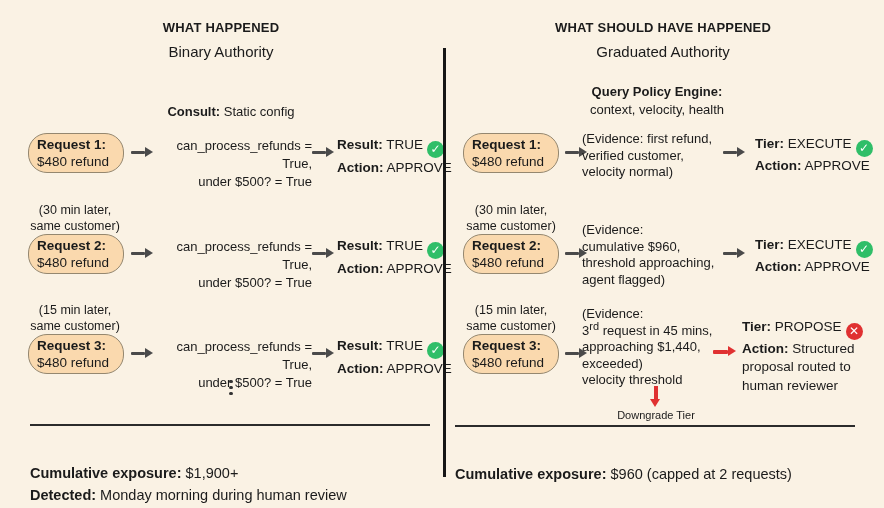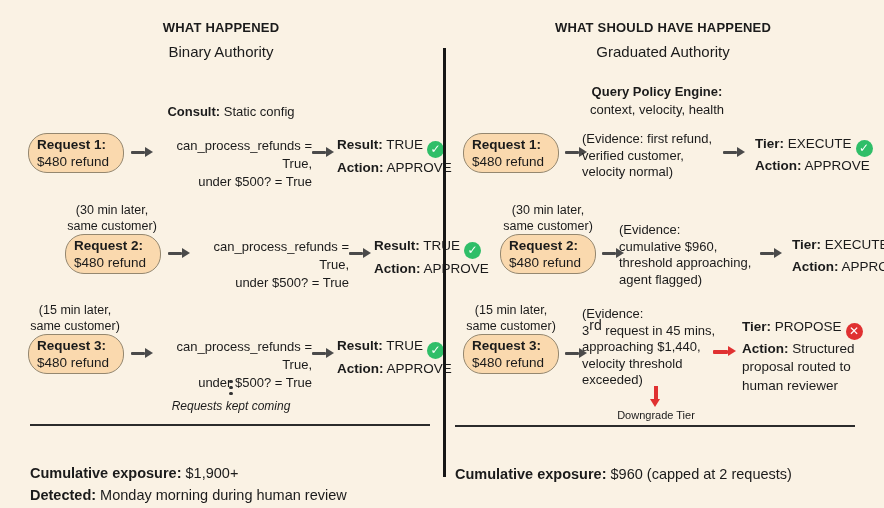--- a/index.html
+++ b/index.html
@@ -16,21 +16,21 @@
     text-align:center; font-size:13px; font-weight:bold; letter-spacing:.2px;}
   .subtitle{position:absolute; top:43px; left:0; width:442px; margin:0;
     text-align:center; font-size:15px; font-weight:normal;}
 
   .consult{position:absolute; left:150px; top:104px; width:162px;
     text-align:center; font-size:13px;}
   .engine{position:absolute; left:120px; top:83px; width:190px;
     text-align:center; font-size:13px; line-height:17.5px;}
 
   .row{position:absolute; left:0; width:442px; height:40px;}
-  .r1{top:133px;} .r2{top:234px;margin-left:37px;} .r3{top:334px;}
+  .r1{top:133px;} .r2{top:234px;} .r3{top:334px;}
 
   .note{position:absolute; top:-32px; width:130px; text-align:center;
     font-size:12.5px; line-height:16px;}
   .panel.left  .note{left:10px;}
   .panel.right .note{left:4px;}
 
   .reqbox{position:absolute; top:0; width:96px; height:40px; box-sizing:border-box;
     background:var(--box-fill,#FAD9AE);
     border:1.6px solid var(--box-border,#94876F);
     border-radius:19px; padding:2px 0 0 8px; font-size:13.5px; line-height:17px;}
@@ -56,21 +56,21 @@
     border-top:8px solid var(--alert-red,#E03131);
     border-left:5.5px solid transparent; border-right:5.5px solid transparent;}
   .downgrade{position:absolute; left:140px; top:75px; width:148px;
     text-align:center; font-size:11px;}
 
   .mid{position:absolute; left:150px; top:4px; width:162px; text-align:right;
     font-size:13px; line-height:18px;}
   .evid{position:absolute; left:140px; width:148px; text-align:left;
     font-size:13px; line-height:16.5px;}
   .r1 .evid{top:-2px;} .r2 .evid{top:-12px;} .r3 .evid{top:-28px;}
-  sup{font-size:14px; line-height:0;}
+  sup{font-size:11px; line-height:0;}
 
   .res{position:absolute; left:337px; top:2px; font-size:13.5px; line-height:19px;}
   .tier{position:absolute; left:313px; top:2px; font-size:13.5px; line-height:18.5px;}
   .r3 .tier{left:300px; top:-16px; width:130px;}
 
   .badge{display:inline-block; width:17px; height:17px; border-radius:50%;
     color:#fff; font-size:12px; font-weight:bold; text-align:center; line-height:16px;
     margin-left:4px; vertical-align:-3.5px; font-family:"DejaVu Sans",sans-serif;}
   .badge.green{background:var(--check-green,#2FBE68);}
   .badge.red{background:var(--alert-red,#E03131);}
@@ -180,21 +180,20 @@
           <span>APPROVE</span>
         </div>
       </div>
     </div>
 
     <div class="dots">
       <div class="dot"></div>
         <div class="dot"></div>
         <div class="dot"></div>
     </div>
-    <div class="kept">Requests kept coming</div>
 
     <div class="hrule"></div>
     <div class="summary">
       <div>
         <span class="b">Cumulative exposure:</span>
         <span>$1,900+</span>
       </div>
       <div>
         <span class="b">Detected:</span>
         <span>Monday morning during human review</span>
@@ -273,22 +272,22 @@
       </div>
       <div class="reqbox">
         <div class="b">Request 3:</div>
         <div>$480 refund</div>
       </div>
       <div class="arrow a1"></div>
       <div class="evid">
         <div>(Evidence:</div>
         <div><span>3</span><sup>rd</sup><span> request in 45 mins,</span></div>
         <div>approaching $1,440,</div>
+        <div>exceeded)</div>
         <div>velocity threshold</div>
-        <div>exceeded)</div>
       </div>
       <div class="arrow red a2r"></div>
       <div class="tier">
         <div class="nw">
           <span class="b">Tier:</span>
           <span>PROPOSE</span><span class="badge red">✕</span>
         </div>
         <div>
           <span class="b">Action:</span>
           <span>Structured proposal routed to human reviewer</span>

